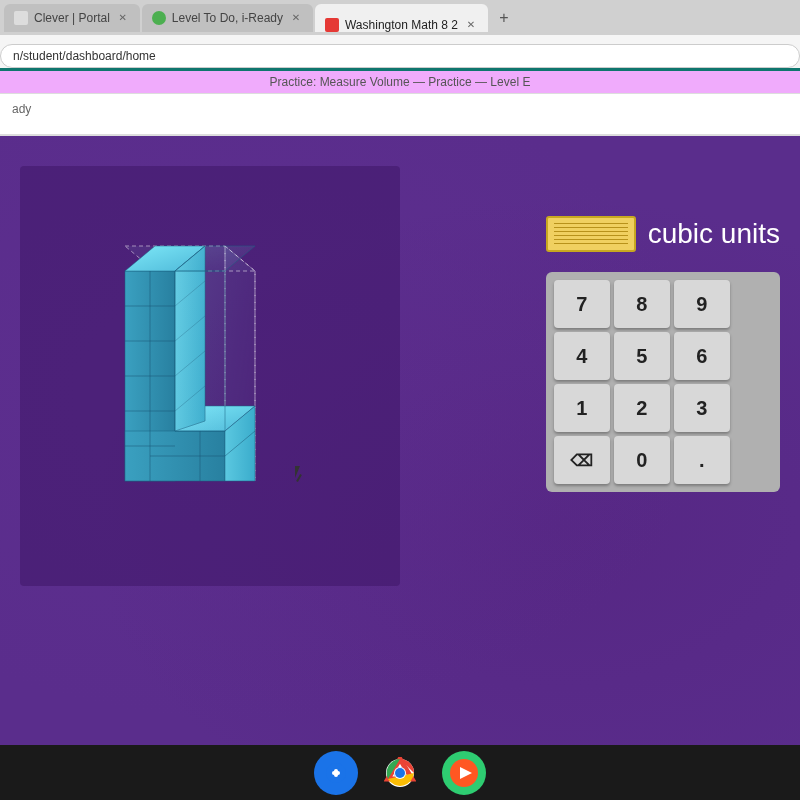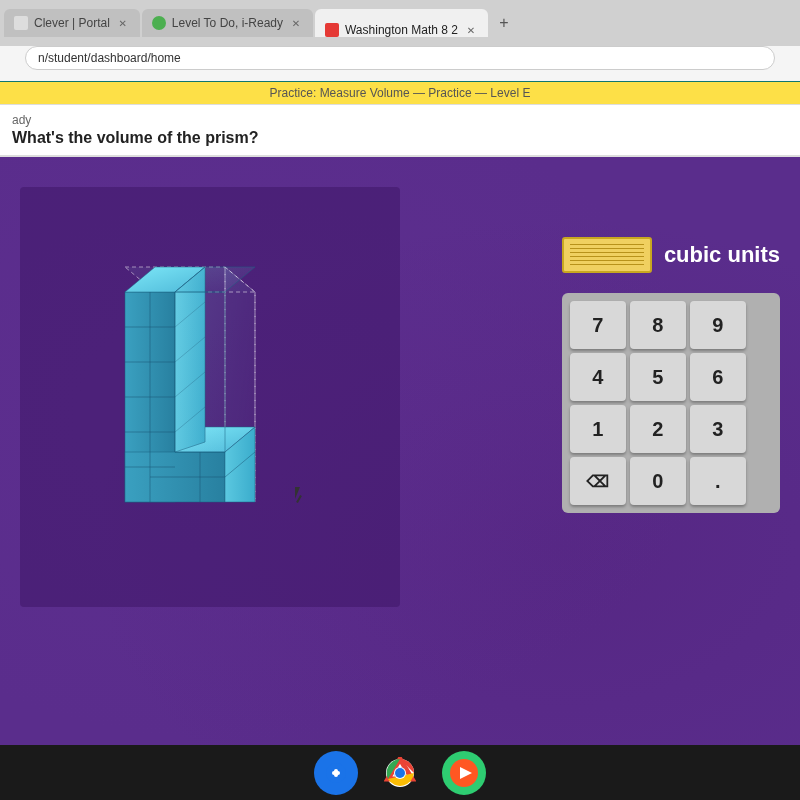--- a/index.html
+++ b/index.html
@@ -15,21 +15,21 @@
     
     .browser-chrome {
       background: #e8e8e8;
       width: 100%;
     }
 
     .tab-bar {
       display: flex;
       align-items: center;
       background: #d0d0d0;
-      height: 46px;
+      height: 35px;
       padding: 0 4px;
       gap: 2px;
     }
 
     .tab {
       display: flex;
       align-items: center;
       height: 28px;
       padding: 0 10px;
       border-radius: 6px 6px 0 0;
@@ -74,42 +74,42 @@
       display: flex;
       align-items: center;
       justify-content: center;
       font-size: 16px;
       color: #555;
       cursor: pointer;
     }
 
     .address-bar {
       display: flex;
-      align-items: flex-start;
+      align-items: flex-end;
       background: #f5f5f5;
       height: 36px;
-      padding: 0 25px;
+      padding: 0 0;
       gap: 8px;
-      border-bottom: 1px solid #0f766e;
+      border-bottom: 3px solid #0f766e;
     }
 
     .address-input {
       flex: 1;
       background: white;
       border: 1px solid #ccc;
       border-radius: 12px;
       padding: 4px 12px;
       font-size: 12px;
       color: #333;
       outline: none;
     }
 
     
     .subtitle-bar {
-      background: #fde047;
+      background: #f0abfc;
       padding: 4px 21px;
       font-size: 12px;
       color: #555;
       text-align: center;
       border-bottom: 1px solid #ddd;
     }
 
     
     .content-area {
       background: #5a2d8c;
@@ -139,21 +139,21 @@
       border-bottom: 2px solid #ddd;
       position: relative;
       z-index: 10;
     }
 
     .breadcrumb-label {
       font-size: 12px;
       color: #666;
       font-weight: normal;
       display: block;
-      margin-bottom: 2px;
+      margin-bottom: 10px;
     }
 
     
     .prism-container {
       position: absolute;
       left: 20px;
       top: 30px;
       width: 380px;
       height: 420px;
       background: rgba(60, 20, 100, 0.5);
@@ -197,22 +197,22 @@
       width: 100%;
       height: 70%;
       background: repeating-linear-gradient(
         to bottom,
         #b8921a 0px, #b8921a 1px,
         #f0d060 1px, #f0d060 4px
       );
     }
 
     .cubic-units-label {
-      font-size: 22px;
-      font-weight: bold;
+      font-size: 28px;
+      font-weight: normal;
       color: white;
     }
 
     
     .numpad {
       background: #b0b0b0;
       border-radius: 6px;
       padding: 8px;
       display: grid;
       grid-template-columns: repeat(3, 56px);
@@ -329,21 +329,20 @@
     <input class="address-input" type="text" value="n/student/dashboard/home" style="">
   </div>
 </div>
 
 <div class="subtitle-bar">
   <span>Practice: Measure Volume — Practice — Level E</span>
 </div>
 
 <div class="question-header">
   <span class="breadcrumb-label">ady</span>
-  <span>What's the volume of the prism?</span>
 </div>
 
 <div class="content-area">
 
   <div class="prism-container">
 
     <svg class="prism-svg" width="200" height="320" viewBox="0 0 200 320">
 
       <defs>
         <linearGradient id="topFace" x1="0%" y1="0%" x2="100%" y2="100%">

